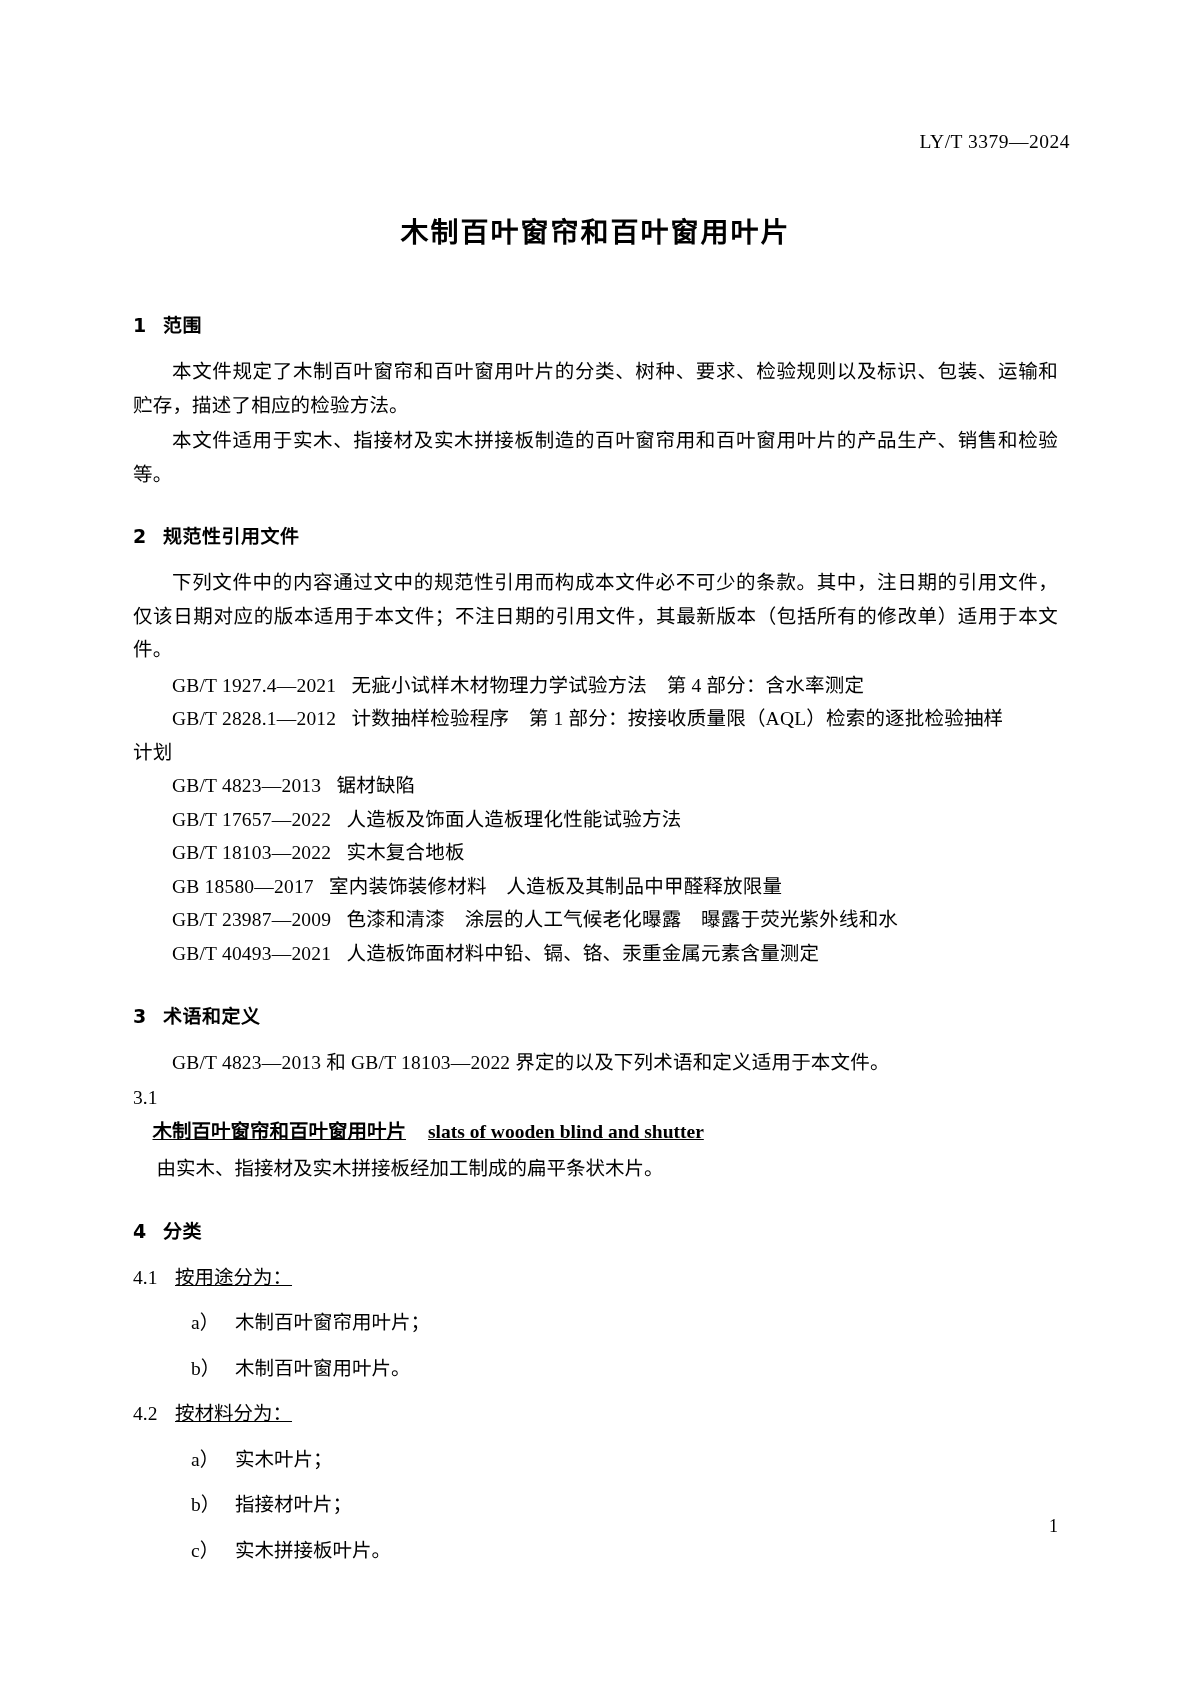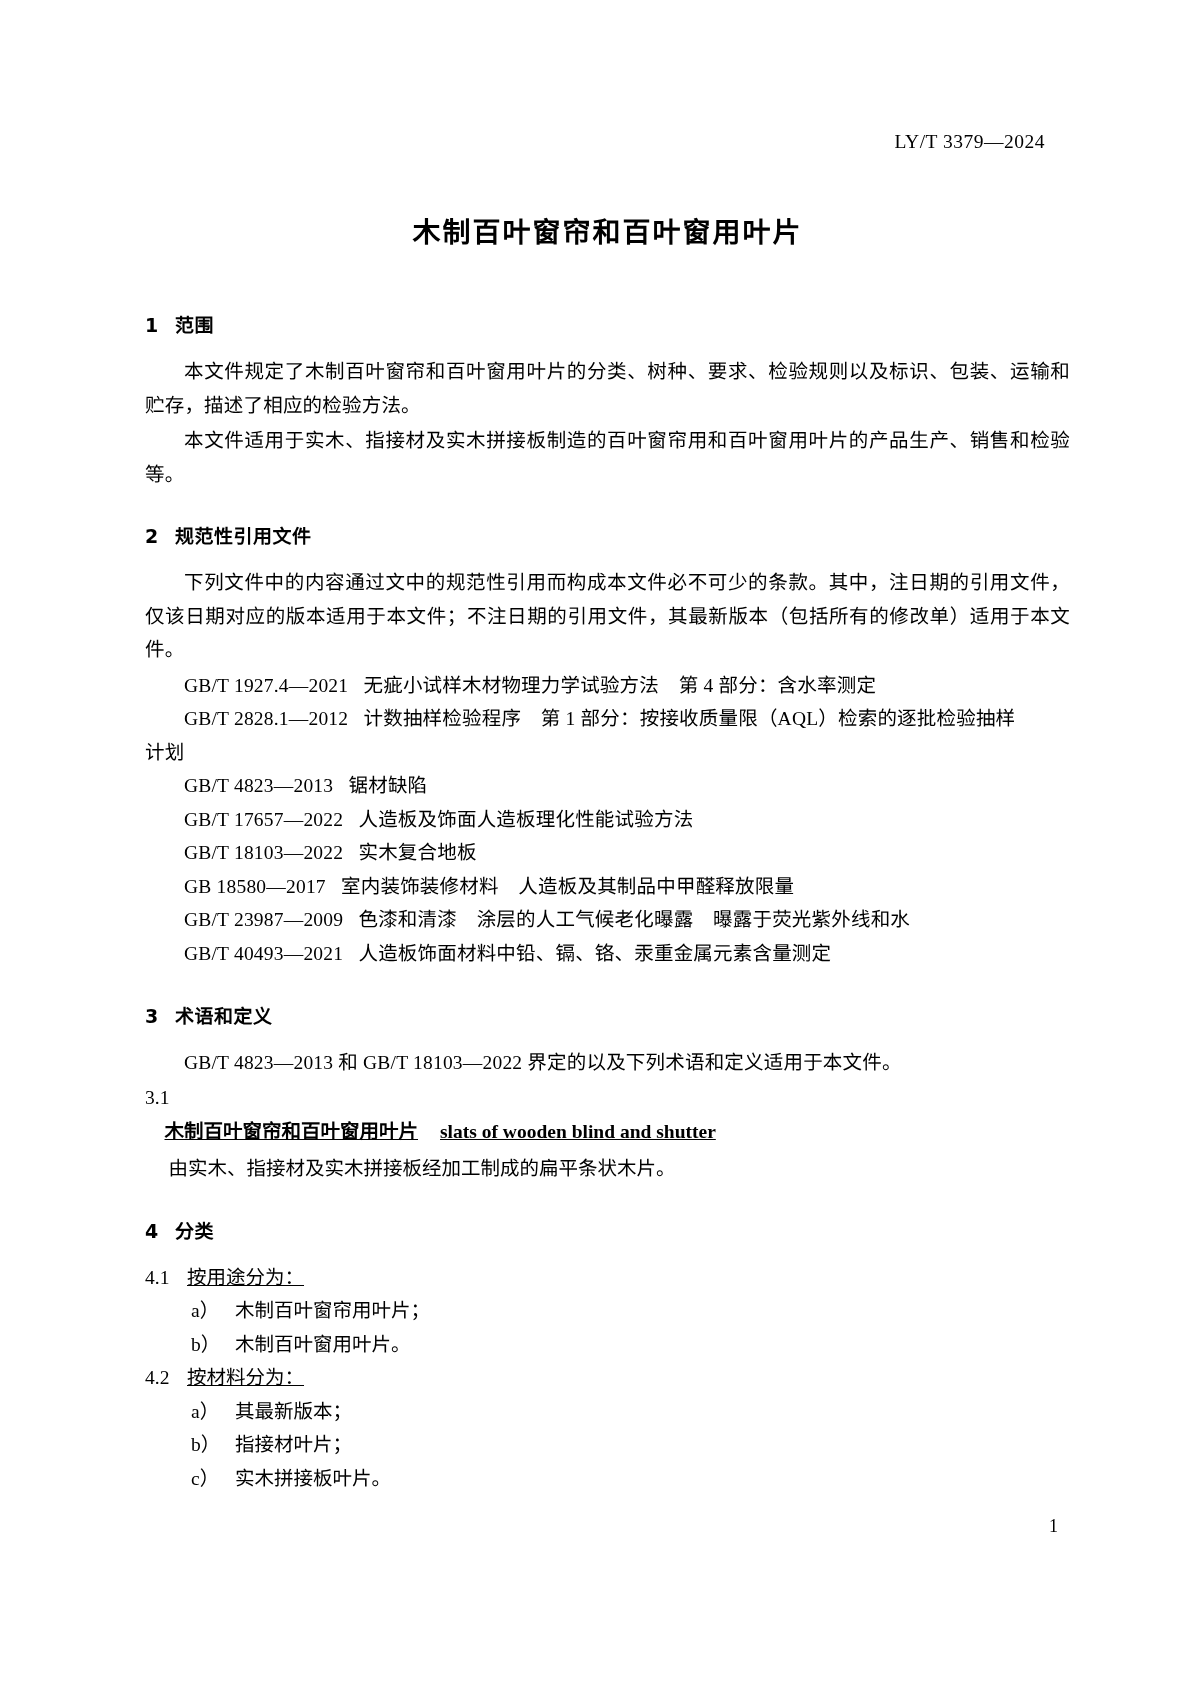--- a/index.html
+++ b/index.html
@@ -18,29 +18,29 @@
   .page {
     position: relative;
     width: 1191px;
     height: 1685px;
     box-sizing: border-box;
     padding: 0;
   }
   .header {
     position: absolute;
     top: 131px;
-    right: 146px;
+    right: 121px;
     font-size: 19.5px;
     letter-spacing: 0.5px;
     font-family: "Liberation Serif", serif;
   }
   .content {
     position: absolute;
     top: 210px;
-    left: 145px;
+    left: 133px;
     width: 925px;
   }
   .doc-title {
     text-align: center;
     font-size: 28px;
     font-weight: bold;
     font-family: "DejaVu Sans", "Liberation Sans", sans-serif;
     letter-spacing: 2px;
     margin: 0 0 60px 0;
   }
@@ -107,21 +107,21 @@
     padding-left: 0;
     text-decoration: underline;
   }
   .list-lead .lnum {
     display: inline-block;
     min-width: 42px;
   }
   .list-item {
     font-size: 19.5px;
     line-height: 1.72;
-    margin: 0;
+    margin: 12px;
     padding-left: 46px;
   }
   .list-item .alpha {
     display: inline-block;
     min-width: 44px;
   }
   .page-num {
     position: absolute;
     bottom: 148px;
     right: 133px;
@@ -205,21 +205,21 @@
       <span class="alpha">a）</span><span>木制百叶窗帘用叶片；</span>
     </p>
     <p class="list-item">
       <span class="alpha">b）</span><span>木制百叶窗用叶片。</span>
     </p>
 
     <p class="list-lead">
       <span class="lnum">4.2</span><span>按材料分为：</span>
     </p>
     <p class="list-item">
-      <span class="alpha">a）</span><span>其最新版本；</span>
+      <span class="alpha">a）</span><span>实木叶片；</span>
     </p>
     <p class="list-item">
       <span class="alpha">b）</span><span>指接材叶片；</span>
     </p>
     <p class="list-item">
       <span class="alpha">c）</span><span>实木拼接板叶片。</span>
     </p>
 
   </div>
 

